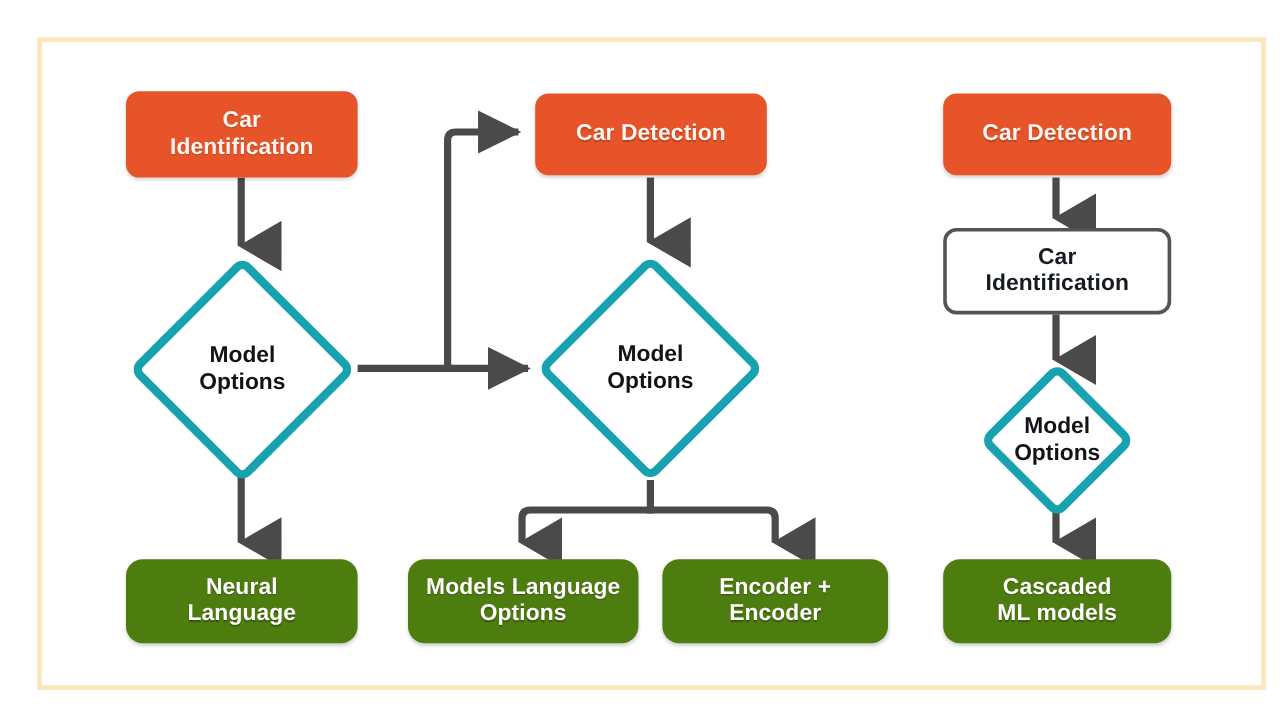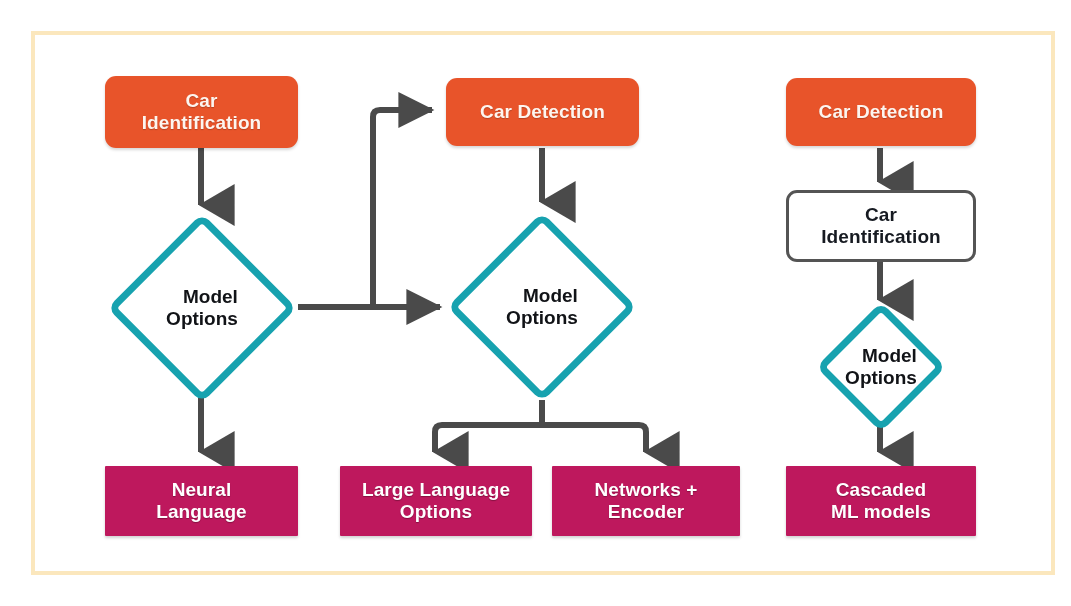--- a/index.html
+++ b/index.html
@@ -60,23 +60,23 @@
 
   .node.orange {
     background: #e8542a;
     color: #fdf5ef;
     border-radius: 11px;
     font-size: 19px;
     text-shadow: 0 1px 1px rgba(0,0,0,0.22);
     box-shadow: 0 2px 3px rgba(0,0,0,0.16);
   }
   .node.navy {
-    background: #be185d;
+    background: #4d7c0f;
     color: #ffffff;
-    border-radius: 1px;
+    border-radius: 14px;
     font-size: 19px;
     text-shadow: 0 1px 1px rgba(0,0,0,0.3);
     box-shadow: 0 2px 3px rgba(0,0,0,0.18);
   }
   .node.outline {
     background: #ffffff;
     color: #161a21;
     border: 3px solid #545454;
     border-radius: 11px;
     font-size: 19px;
@@ -97,21 +97,21 @@
     transform: translate(-50%, -50%) rotate(45deg);
   }
   .diamond .dlabel {
     position: absolute;
     left: 0; top: 0;
     width: 100%;
     height: 100%;
     display: flex;
     align-items: center;
     justify-content: center;
-    text-align: right;
+    text-align: center;
     font-size: 19px;
     font-weight: bold;
     color: #111317;
     line-height: 1.18;
     pointer-events: none;
   }
 </style>
 </head>
 <body>
 
@@ -177,25 +177,25 @@
     </div>
 
     <div class="diamond" style="left:447px; top:212px; width:190px; height:190px;">
       <div class="shape" style="width:134px; height:134px;"></div>
       <div class="dlabel">
         <span><span>Model</span><br><span>Options</span></span>
       </div>
     </div>
 
     <div class="node navy" style="left:340px; top:466px; width:192px; height:70px;">
-      <span class="label"><span>Large Language</span><br><span>Options</span></span>
+      <span class="label"><span>Models Language</span><br><span>Options</span></span>
     </div>
 
     <div class="node navy" style="left:552px; top:466px; width:188px; height:70px;">
-      <span class="label"><span>Networks +</span><br><span>Encoder</span></span>
+      <span class="label"><span>Encoder +</span><br><span>Encoder</span></span>
     </div>
 
     <div class="node orange" style="left:786px; top:78px; width:190px; height:68px;">
       <span class="label">Car Detection</span>
     </div>
 
     <div class="node outline" style="left:786px; top:190px; width:190px; height:72px;">
       <span class="label"><span>Car</span><br><span>Identification</span></span>
     </div>
 

